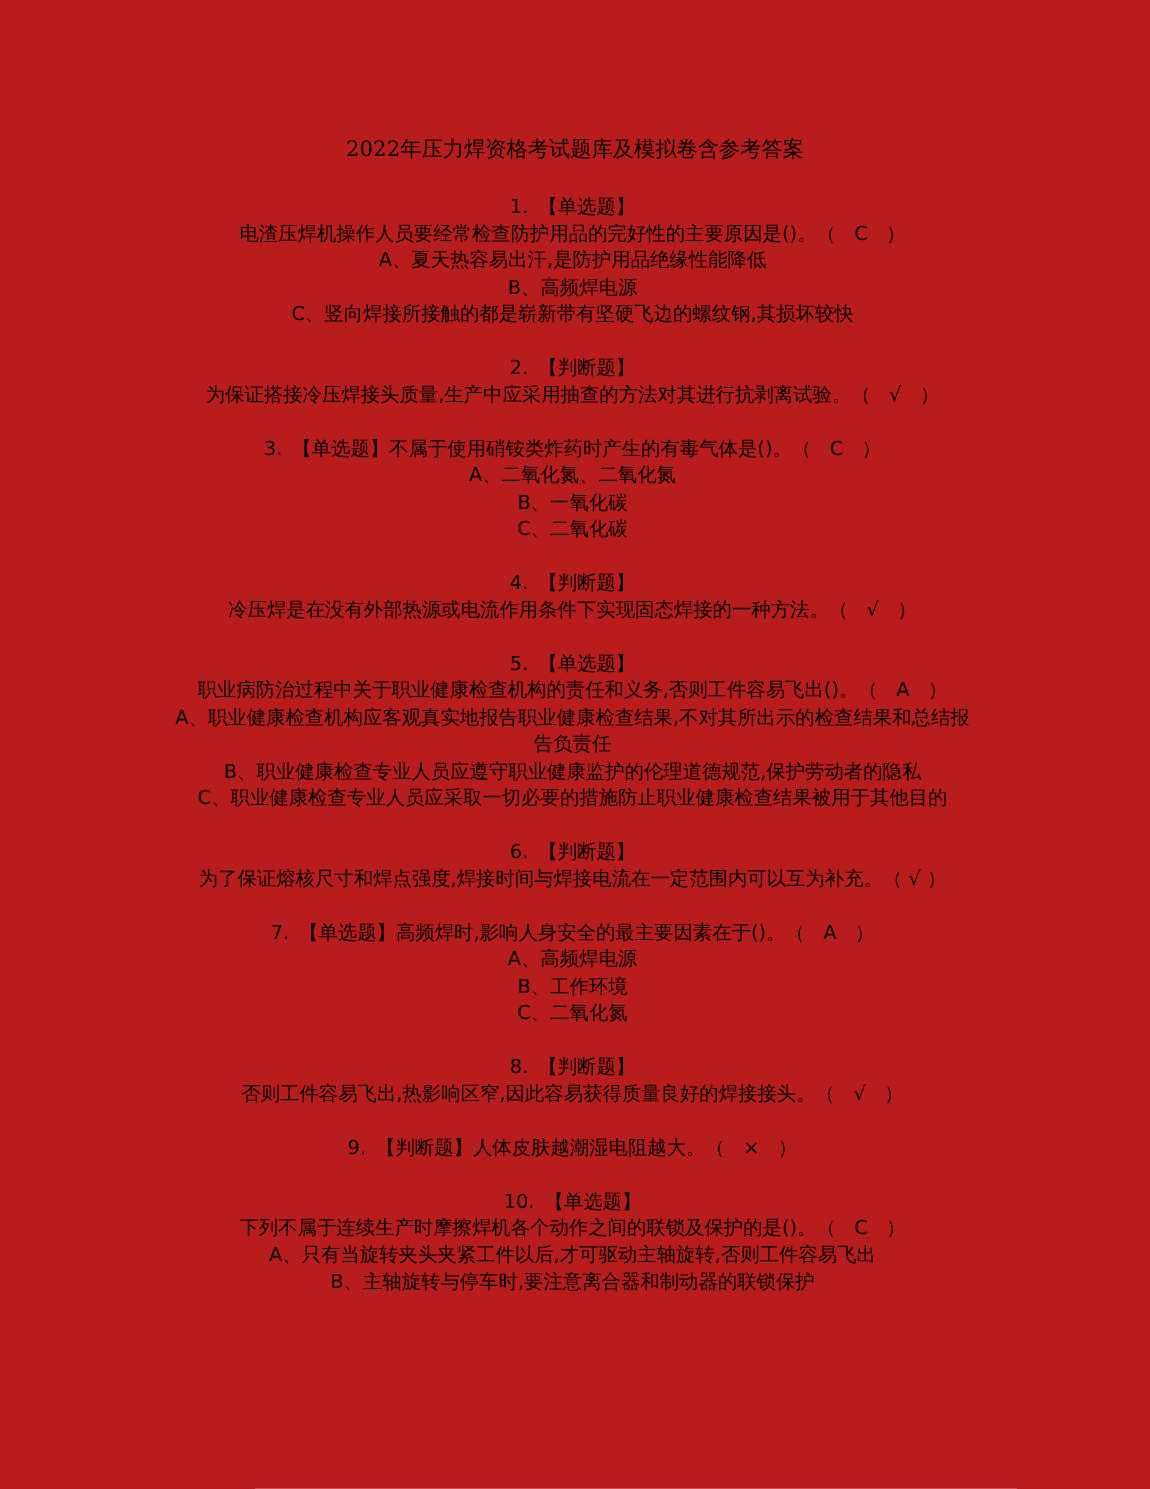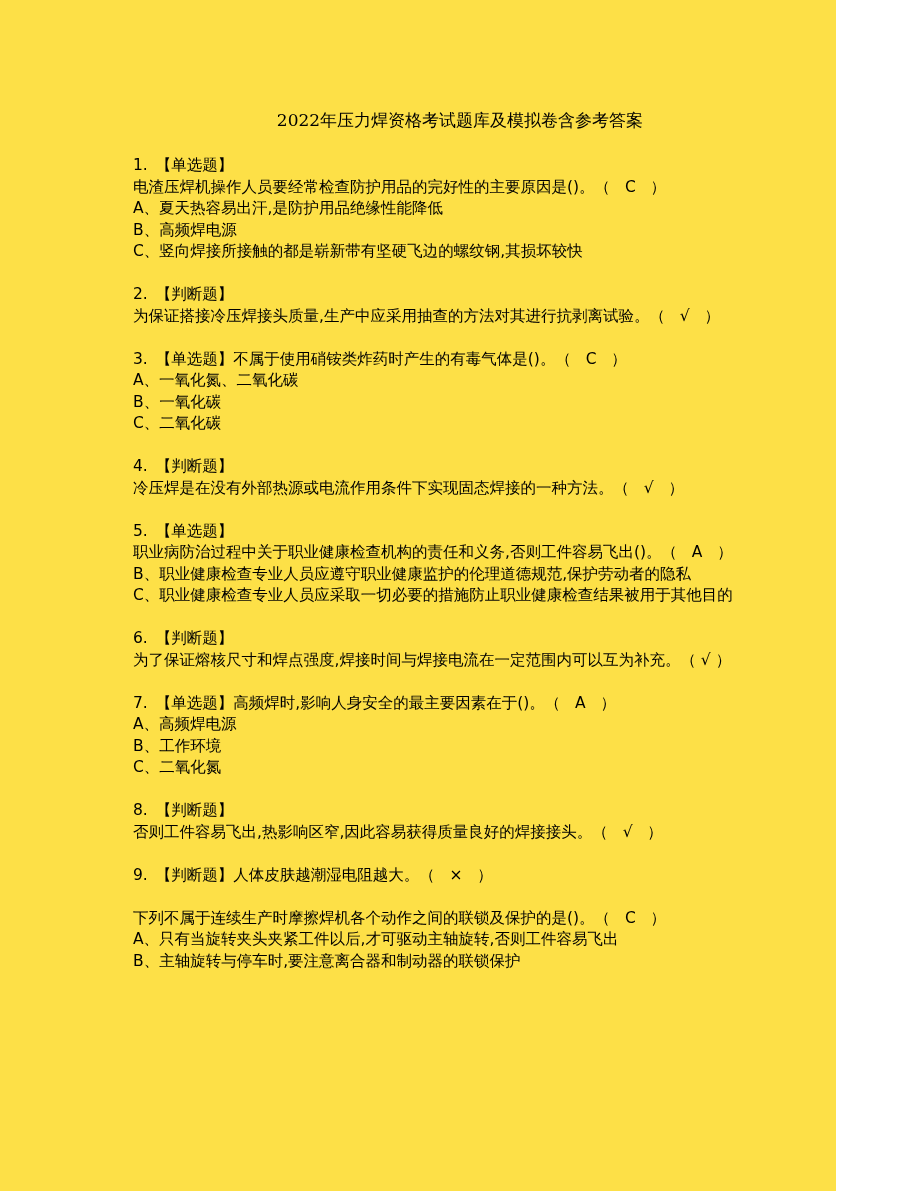--- a/index.html
+++ b/index.html
@@ -12,23 +12,23 @@
       height: 1191px;
       position: relative;
       overflow: hidden;
       color: #000000;
       font-family: "DejaVu Sans", "Liberation Sans", sans-serif;
     }
     .page {
       position: absolute;
       left: 0;
       top: 0;
-      width: 836px;
+      width: 920px;
       height: 1191px;
-      background: #fde047;
+      background: #b91c1c;
     }
     .title {
       position: absolute;
       top: 108px;
       left: 0;
       width: 920px;
       text-align: center;
       font-family: "DejaVu Serif", "Liberation Serif", serif;
       font-size: 17px;
       line-height: 24px;
@@ -37,20 +37,21 @@
     .content {
       position: absolute;
       left: 133px;
       top: 155px;
       width: 650px;
       font-size: 15.5px;
       line-height: 21.5px;
     }
     .question {
       margin: 0 0 21.5px 0;
+      text-align: center;
     }
     .q-line {
       white-space: normal;
       word-break: break-all;
     }
     .q-head .num { margin-right: 8px; }
     .q-head .type { }
     .q-head .stem-inline { margin-left: 0; }
     .answer {
       white-space: pre;
@@ -85,41 +86,42 @@
       </div>
       <div class="q-line">
         <span>为保证搭接冷压焊接头质量,生产中应采用抽查的方法对其进行抗剥离试验。</span><span class="answer">（   √   ）</span>
       </div>
     </div>
 
     <div class="question">
       <div class="q-line q-head">
         <span class="num">3.</span><span class="type">【单选题】</span><span class="stem-inline">不属于使用硝铵类炸药时产生的有毒气体是()。</span><span class="answer">（   C   ）</span>
       </div>
-      <div class="option">A、一氧化氮、二氧化碳</div>
+      <div class="option">A、二氧化氮、二氧化氮</div>
       <div class="option">B、一氧化碳</div>
       <div class="option">C、二氧化碳</div>
     </div>
 
     <div class="question">
       <div class="q-line q-head">
         <span class="num">4.</span><span class="type">【判断题】</span>
       </div>
       <div class="q-line">
         <span>冷压焊是在没有外部热源或电流作用条件下实现固态焊接的一种方法。</span><span class="answer">（   √   ）</span>
       </div>
     </div>
 
     <div class="question">
       <div class="q-line q-head">
         <span class="num">5.</span><span class="type">【单选题】</span>
       </div>
       <div class="q-line">
         <span>职业病防治过程中关于职业健康检查机构的责任和义务,否则工件容易飞出()。</span><span class="answer">（   A   ）</span>
       </div>
+      <div class="option">A、职业健康检查机构应客观真实地报告职业健康检查结果,不对其所出示的检查结果和总结报告负责任</div>
       <div class="option">B、职业健康检查专业人员应遵守职业健康监护的伦理道德规范,保护劳动者的隐私</div>
       <div class="option">C、职业健康检查专业人员应采取一切必要的措施防止职业健康检查结果被用于其他目的</div>
     </div>
 
     <div class="question">
       <div class="q-line q-head">
         <span class="num">6.</span><span class="type">【判断题】</span>
       </div>
       <div class="q-line">
         <span>为了保证熔核尺寸和焊点强度,焊接时间与焊接电流在一定范围内可以互为补充。</span><span class="answer" style="white-space:normal">（   √   ）</span>
@@ -144,20 +146,23 @@
       </div>
     </div>
 
     <div class="question">
       <div class="q-line q-head">
         <span class="num">9.</span><span class="type">【判断题】</span><span class="stem-inline">人体皮肤越潮湿电阻越大。</span><span class="answer">（   ×   ）</span>
       </div>
     </div>
 
     <div class="question">
+      <div class="q-line q-head">
+        <span class="num">10.</span><span class="type">【单选题】</span>
+      </div>
       <div class="q-line">
         <span>下列不属于连续生产时摩擦焊机各个动作之间的联锁及保护的是()。</span><span class="answer">（   C   ）</span>
       </div>
       <div class="option">A、只有当旋转夹头夹紧工件以后,才可驱动主轴旋转,否则工件容易飞出</div>
       <div class="option">B、主轴旋转与停车时,要注意离合器和制动器的联锁保护</div>
     </div>
 
   </div>
 </div>
 

